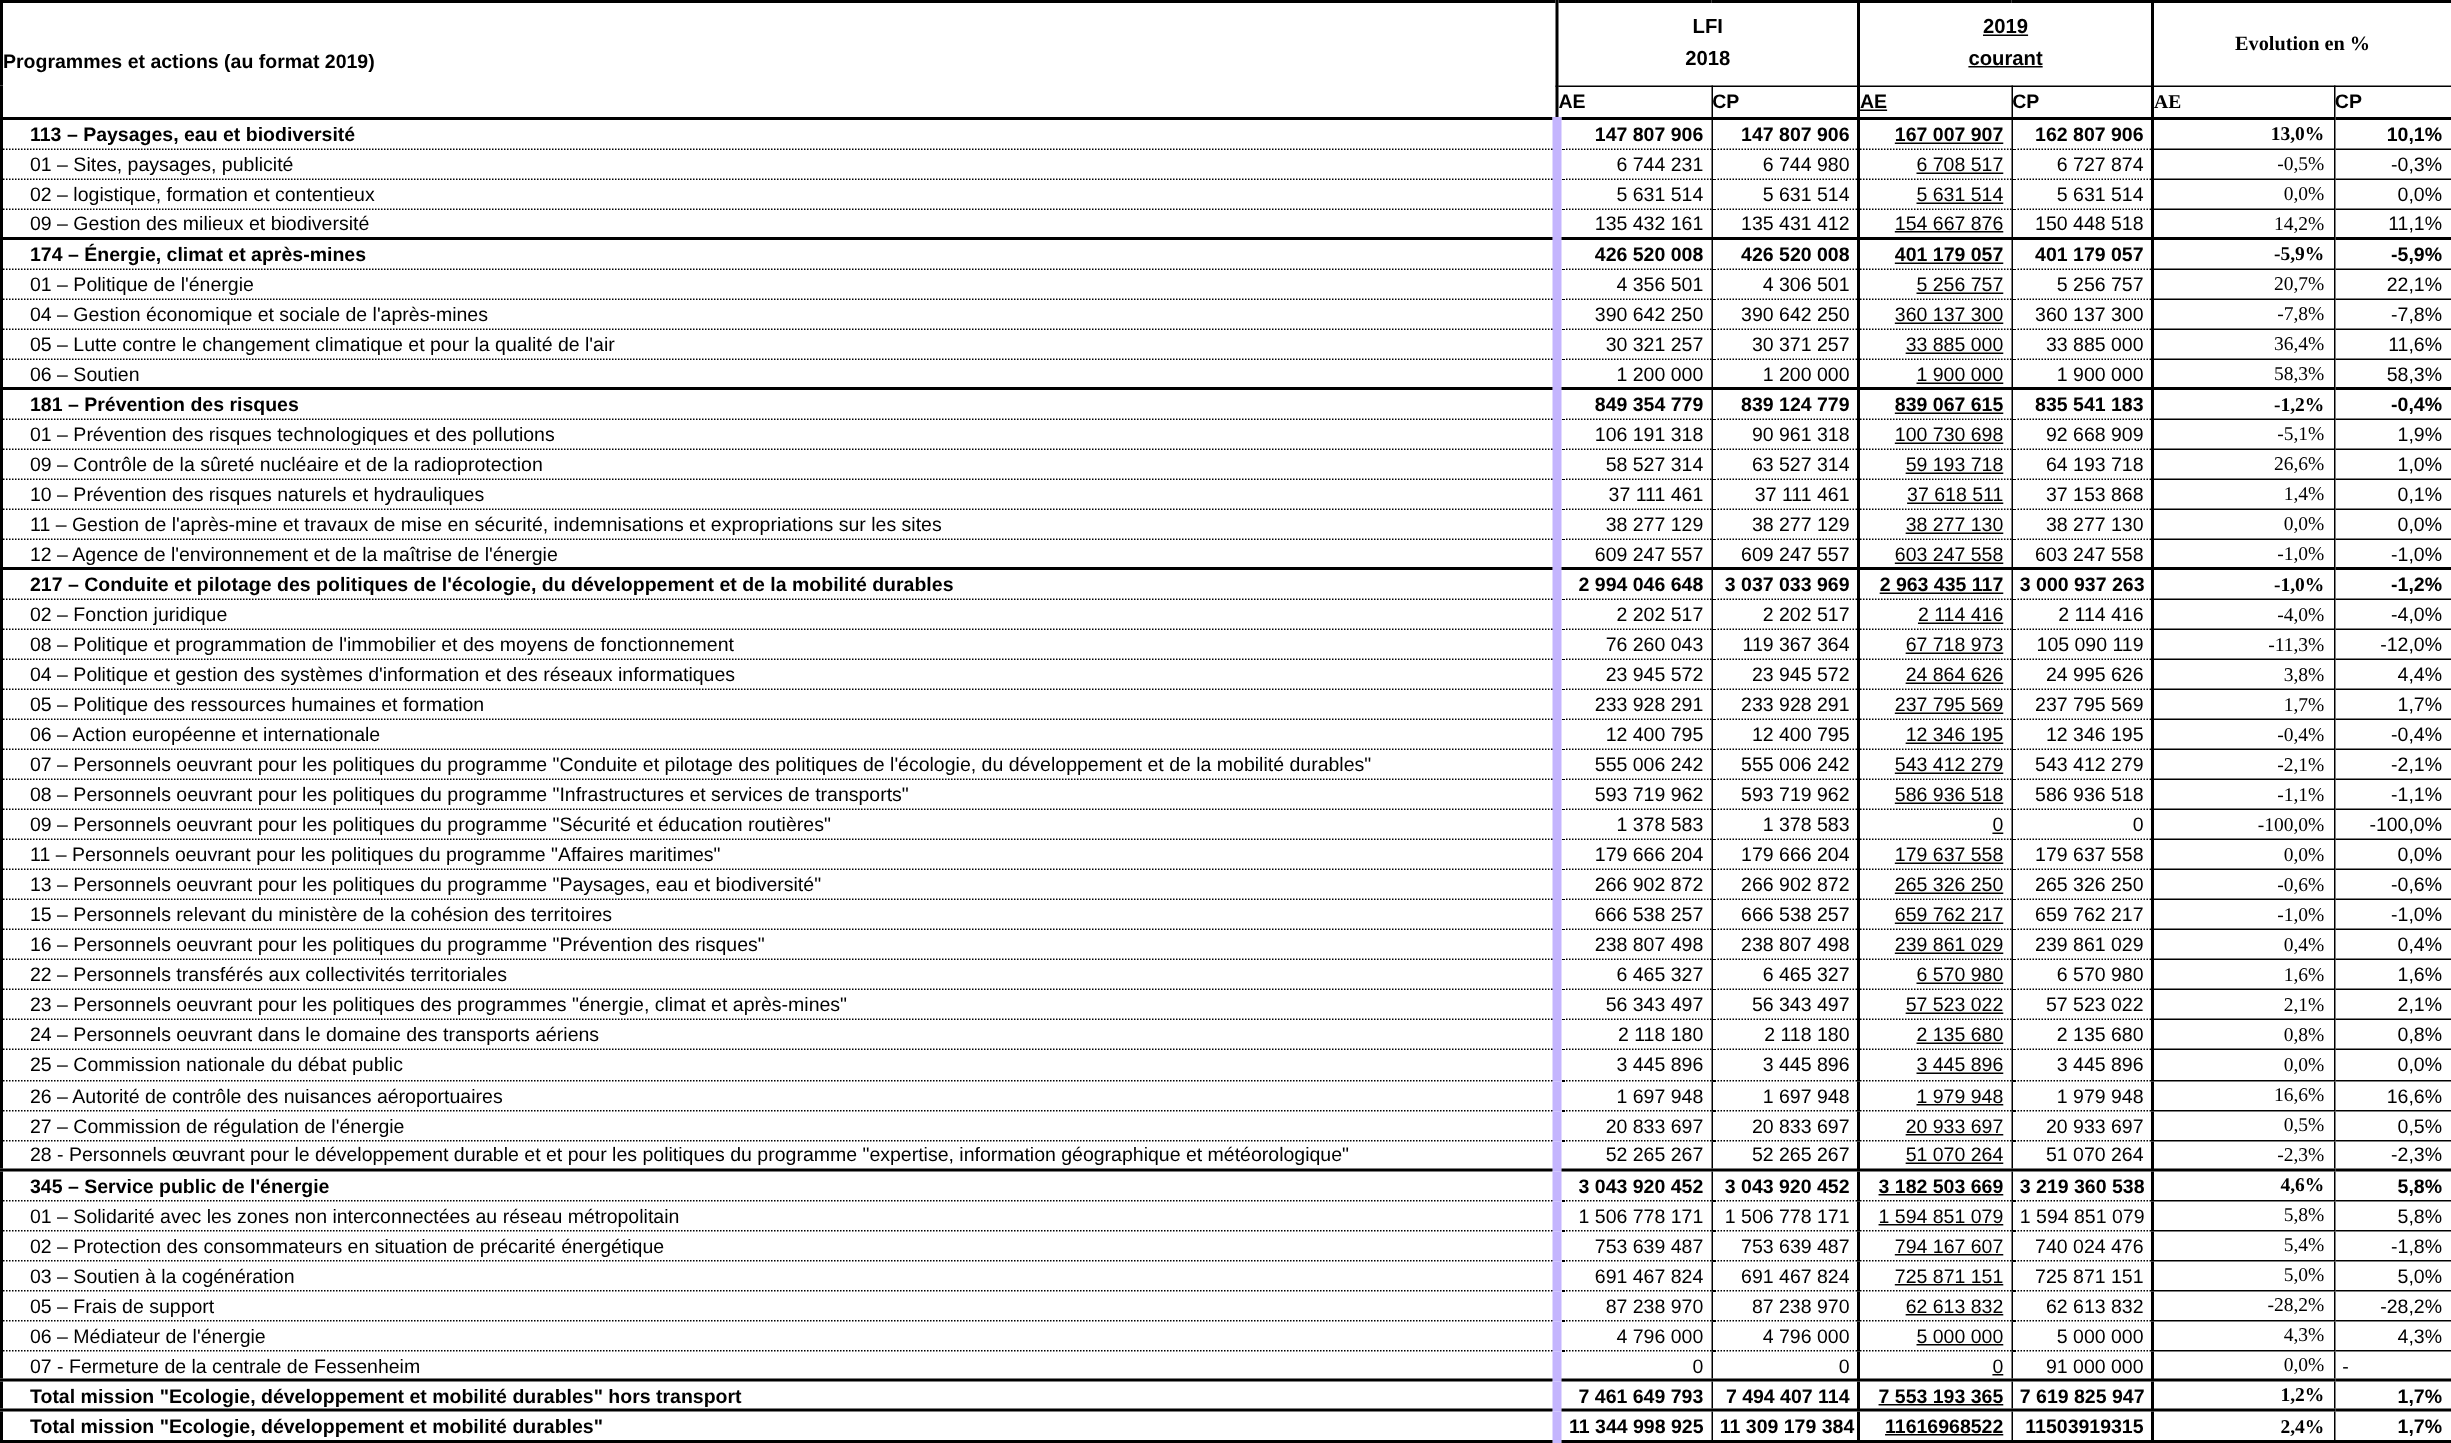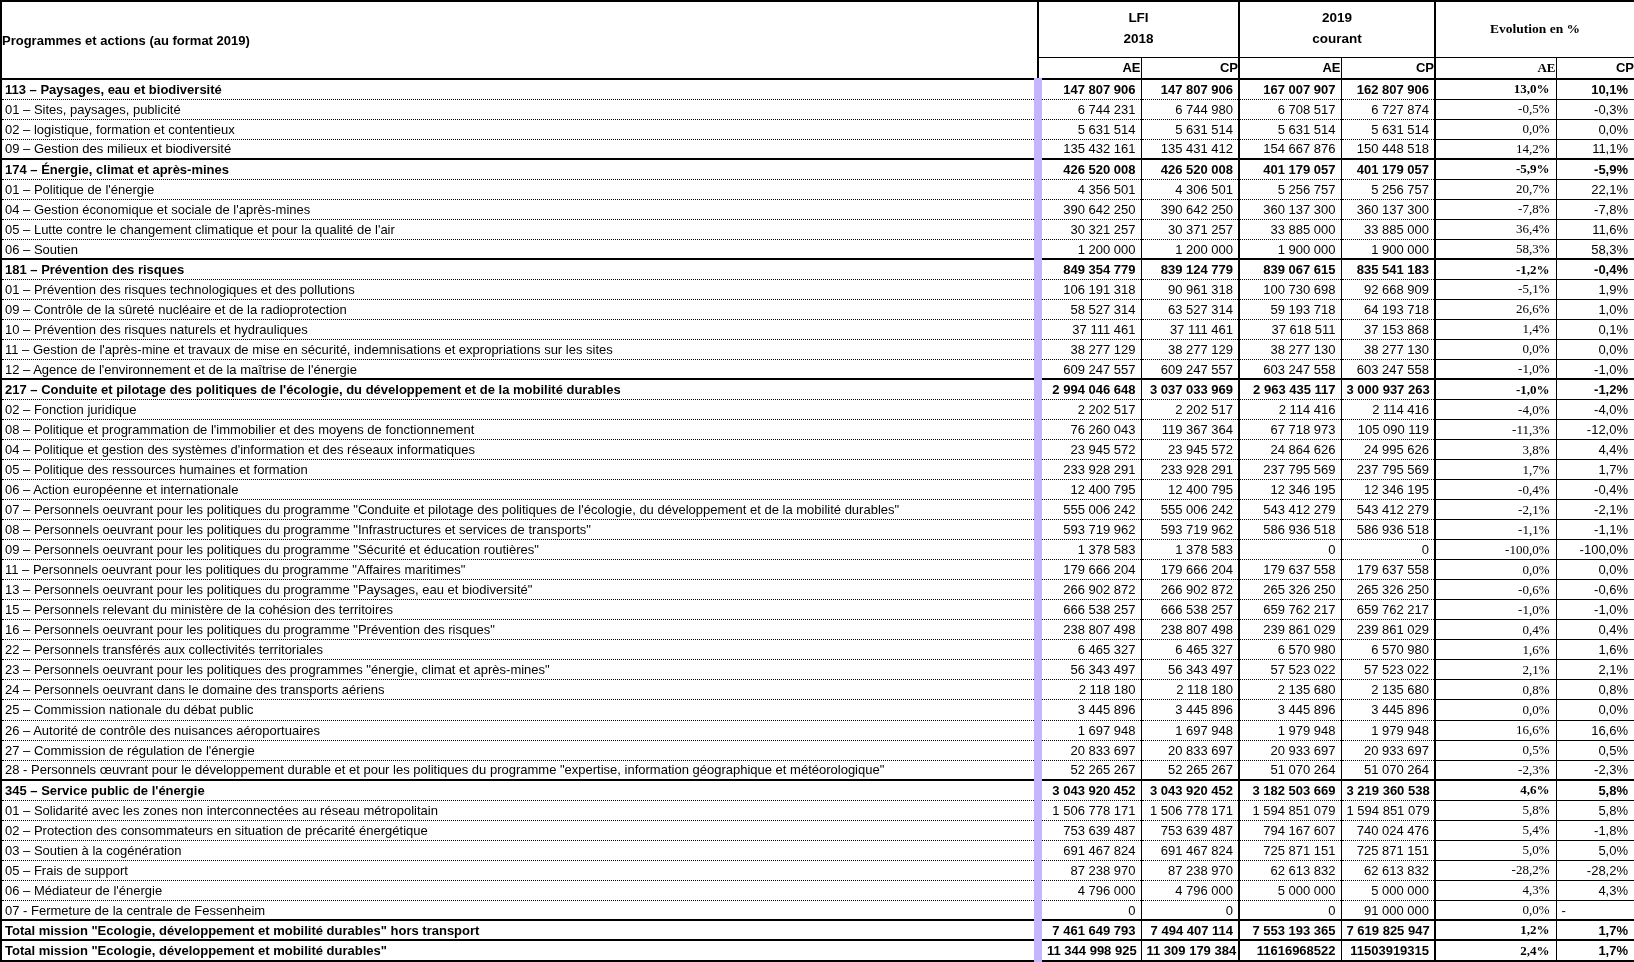--- a/index.html
+++ b/index.html
@@ -11,51 +11,50 @@
   }
   table.budget {
     width: 1634px; height: 962px;
     border-collapse: collapse;
     table-layout: fixed;
     border: 2px solid #000;
   }
   
   .c1 { border-left: 2px solid #1d4ed8; margin-top: 40px; }
   .c2 { border-left: 1px solid #000; }
-  .c3 { border-left: 2px solid #000; }
+  .c3 { border-left: 2px solid #000; text-decoration: underline; }
   .c4 { border-left: 1px solid #000; }
   .c5 { border-left: 2px solid #000; font-family: Liberation Serif, serif; }
   .c6 { border-left: 1px solid #000; }
 
   thead th { font-weight: bold; padding: 0; }
   tr.h1 { height: 56px; }
   tr.h2 { height: 22px; }
   th.label-head {
     font-size: 13px; text-align: left; vertical-align: middle;
     border-right: 2px solid #000;
   }
   th.group {
     font-size: 13.5px; text-align: center; vertical-align: middle;
     border-bottom: 1px solid #000;
   }
   .group-line { line-height: 1.55; }
   tr.h2 th {
-    font-size: 13px; text-align: right; vertical-align: middle;
+    font-size: 13px; text-align: left; vertical-align: middle;
     border-bottom: 2px solid #000;
-    padding-left: 26px;
   }
 
   tbody td {
     font-size: 13px; height: 20px;
     padding: 0 5px;
     vertical-align: middle;
     white-space: nowrap; overflow: hidden;
     border-top: 1px dotted #000;
   }
-  tbody td.label { text-align: left; padding-left: 3px; border-right: 8px solid #c4b5fd; }
+  tbody td.label { text-align: left; padding-left: 18px; border-right: 6px solid #c4b5fd; }
   tbody td.num { text-align: right; }
   tbody td.evo { border-top: 1px solid #000; padding-right: 6px; }
   tbody tr.section td, tbody tr.total td {
     border-top: 2px solid #000;
     font-weight: bold;
   }
   tbody tr:first-child td { border-top: 2px solid #000; }
   tbody td.dash { text-align: left; }
 </style>
 </head>

